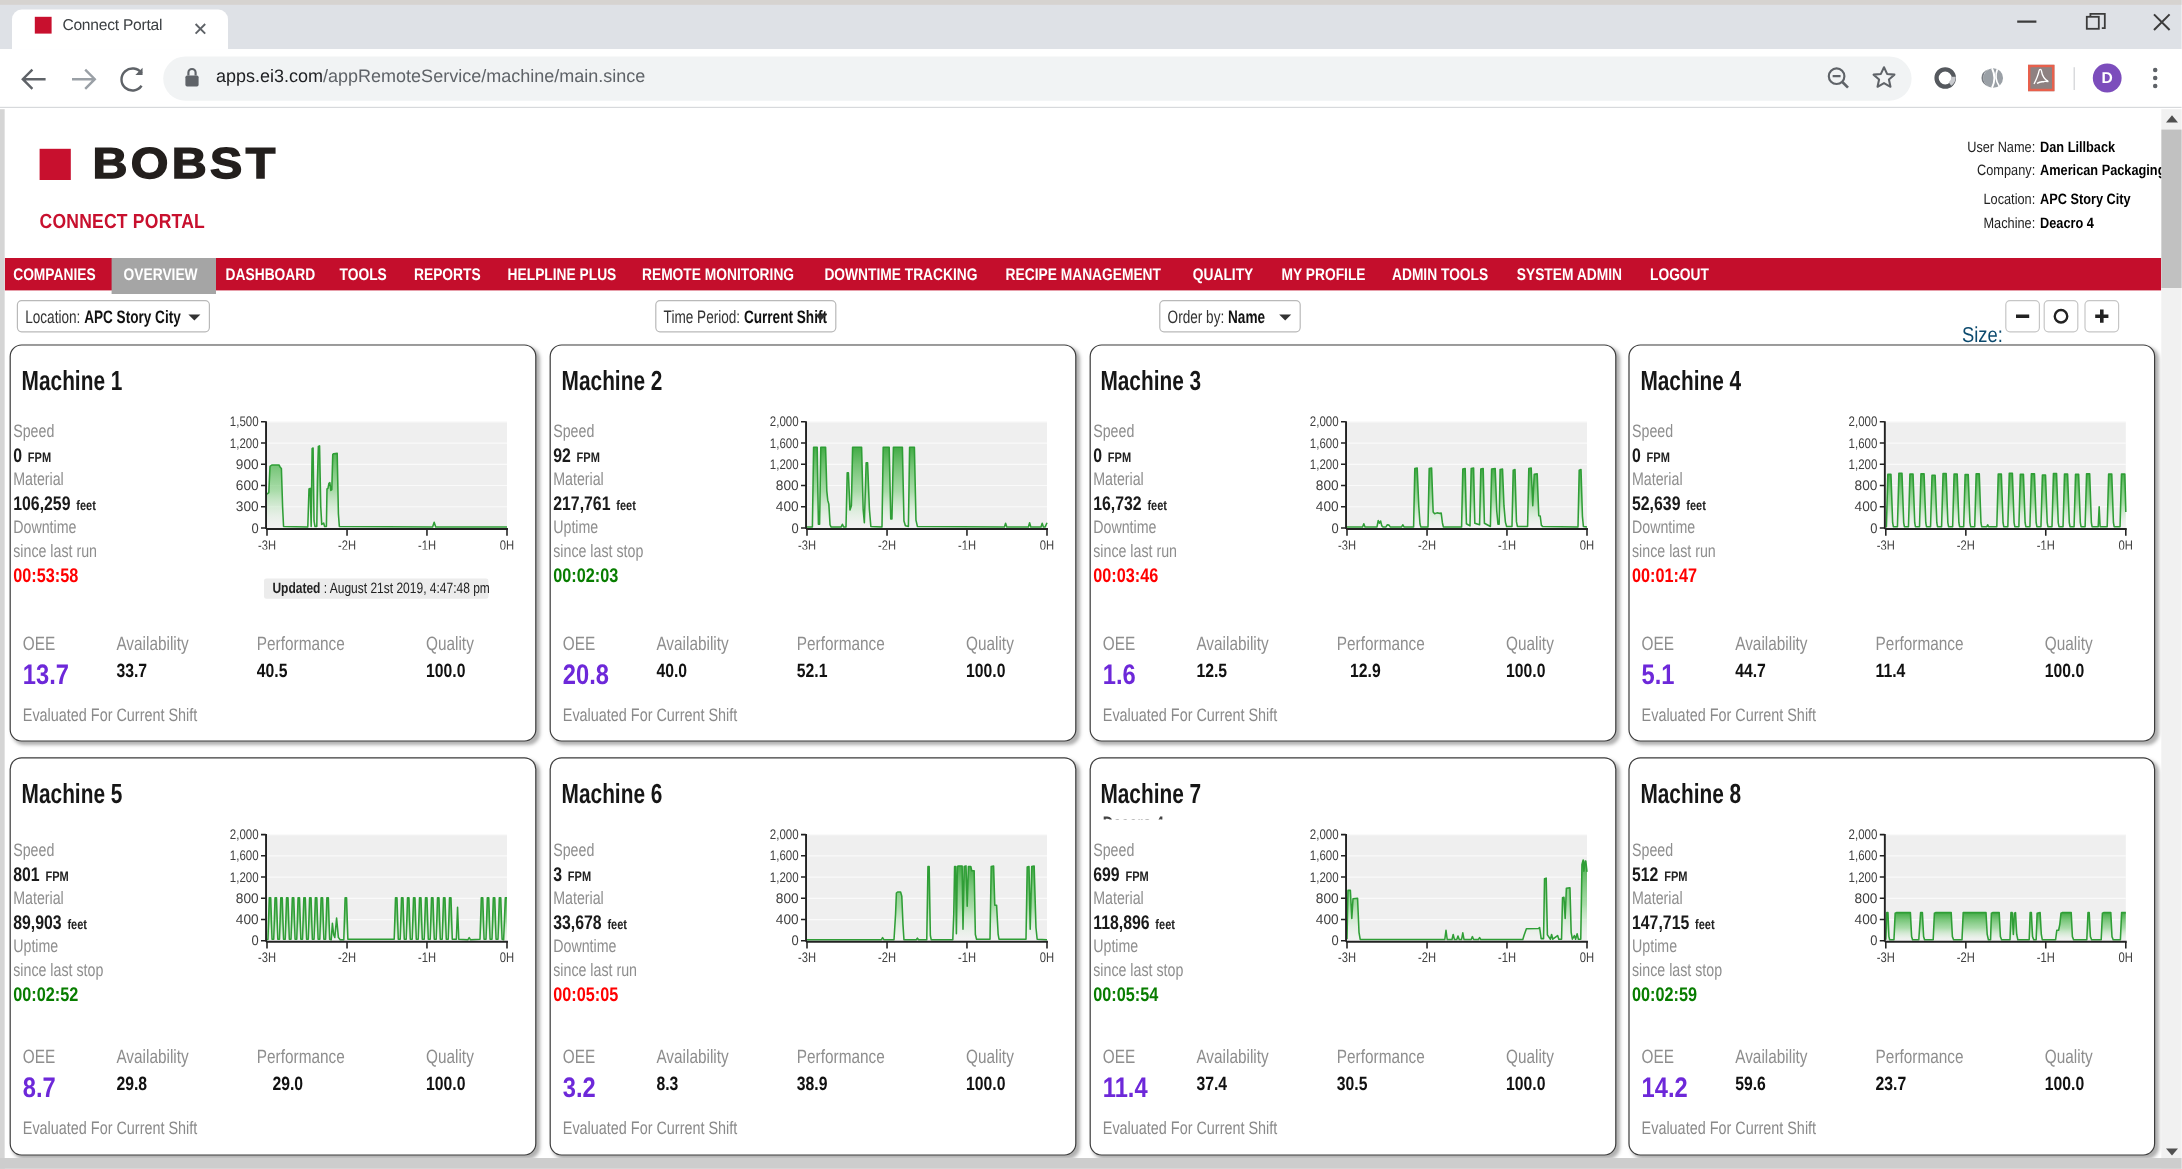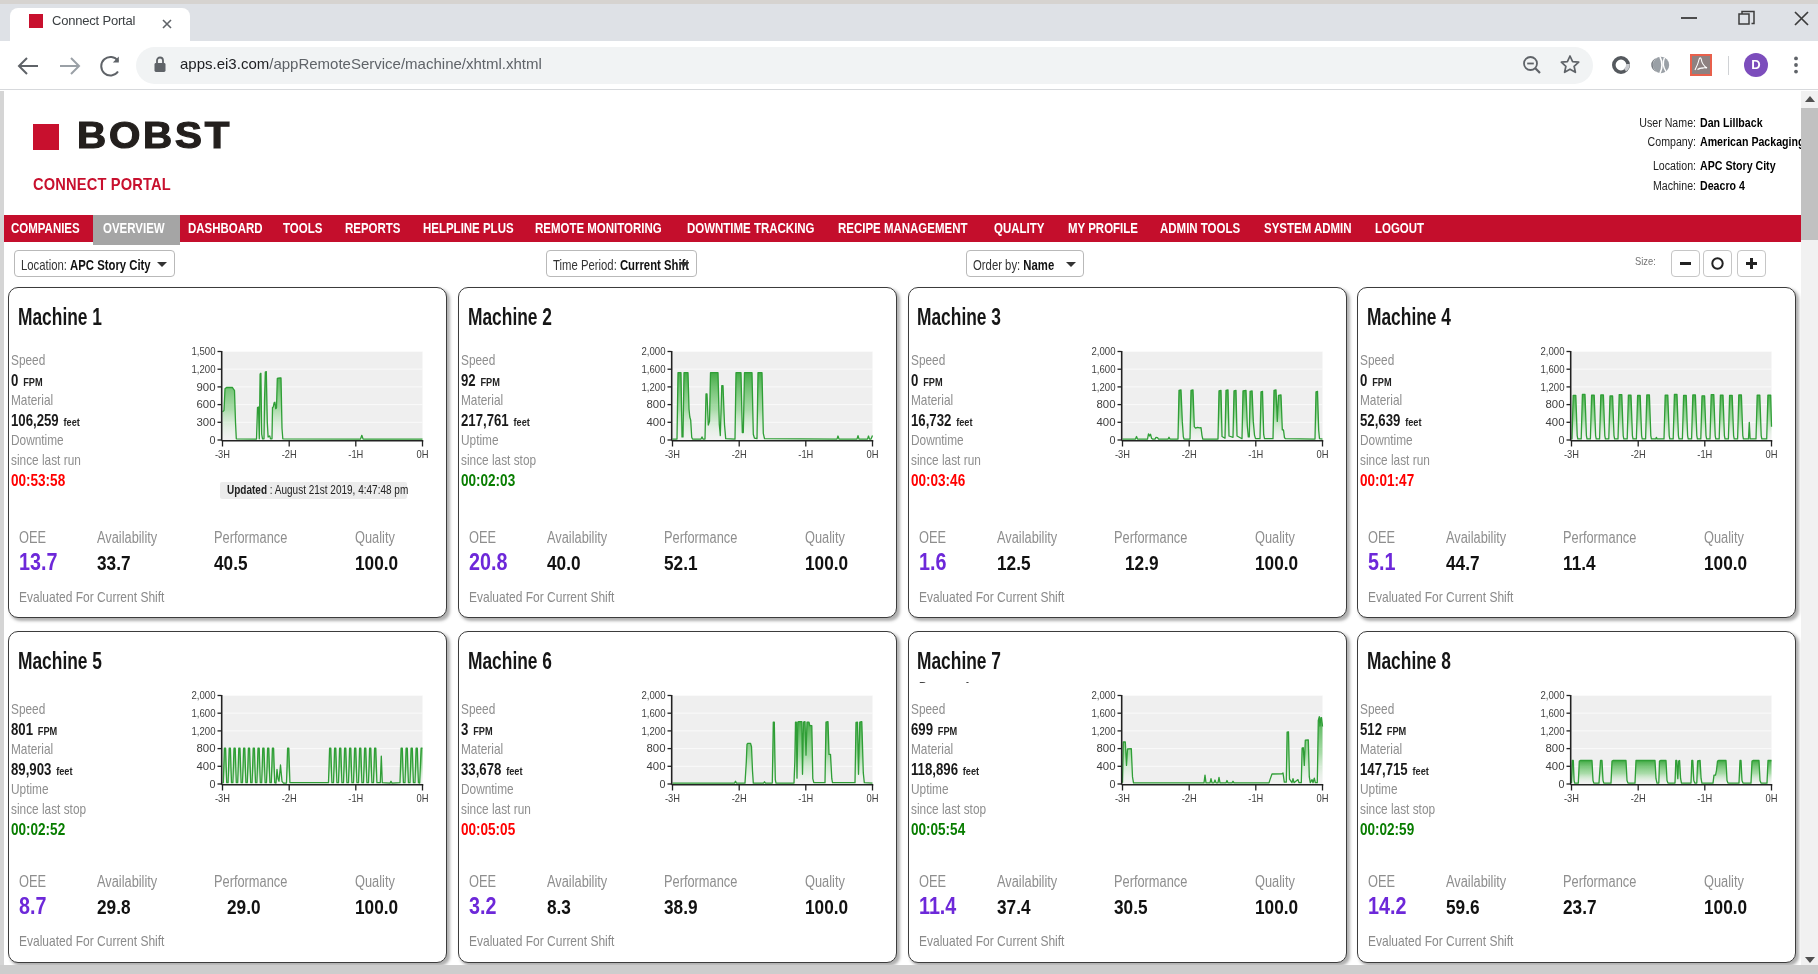--- a/index.html
+++ b/index.html
@@ -64,21 +64,21 @@
 .tgrn{color:#087d00}
 .chwrap{position:absolute;left:165px;top:55px;width:265px;height:115px}
 .axt{font-size:11.5px;fill:#3f3f3f;font-family:"Liberation Sans",sans-serif}
 .tip{position:absolute;left:211px;top:194px;width:187px;height:17px;background:#ececec;
   border-radius:2px;font-size:12.5px;color:#222;line-height:17px;white-space:nowrap}
 .tip span{display:inline-block;margin-left:7px;transform:scaleX(0.8);transform-origin:0 0}
 .oeelab{position:absolute;top:241px;font-size:16px;color:#8e8e8e;white-space:nowrap}
 .oeelab span{display:inline-block;transform:scaleX(0.8);transform-origin:0 0}
 .oeebig{position:absolute;left:10px;top:261px;font-size:23.5px;font-weight:bold;color:#6d28d9}
 .oeebig span{display:inline-block;transform:scaleX(0.84);transform-origin:0 0}
-.oeeval{position:absolute;top:263.5px;font-size:21px;font-weight:bold;color:#111}
+.oeeval{position:absolute;top:263.5px;font-size:16px;font-weight:bold;color:#111}
 .oeeval span{display:inline-block;transform:scaleX(0.82);transform-origin:0 0}
 .eval{position:absolute;left:10px;top:300px;font-size:15px;color:#8a8a8a;white-space:nowrap}
 .eval span{display:inline-block;transform:scaleX(0.8);transform-origin:0 0}
 
 #vsb{position:absolute;left:1801px;top:91px;width:17px;height:883px;background:#f1f1f1}
 #vsb .thumb{position:absolute;left:0;top:17px;width:17px;height:132px;background:#c1c1c1}
 #hsb{position:absolute;left:0;top:965px;width:1818px;height:9px;background:#cdcdcd}
 .sarrow{position:absolute;width:0;height:0;border-left:5px solid transparent;
   border-right:5px solid transparent}
 </style></head>
@@ -105,21 +105,21 @@
  <path d="M46 13 H65 M57 5 L65 13 L57 21" stroke="#9aa0a6" stroke-width="2" fill="none"></path>
  <path d="M104 8 A 9.2 9.2 0 1 0 104 18.5" stroke="#5f6368" stroke-width="2" fill="none"></path>
  <path d="M104.8 3.5 v6 h-6 z" fill="#5f6368"></path>
 </svg>
 <div id="urlbar"></div>
 
 <svg class="abs" style="left:152px;top:55px" width="16" height="20" viewBox="0 0 16 20">
  <rect x="2.5" y="8" width="11" height="9" rx="1.4" fill="#5f6368"></rect>
  <path d="M5 8 V5.5 a3 3 0 0 1 6 0 V8" stroke="#5f6368" stroke-width="1.8" fill="none"></path>
 </svg>
-<div id="urltext">apps.ei3.com<span class="path">/appRemoteService/machine/xhtml.xhtml</span></div>
+<div id="urltext">apps.ei3.com<span class="path">/appRemoteService/machine/main.since</span></div>
 
 <svg class="abs" style="left:1520px;top:53px" width="66" height="24" viewBox="0 0 66 24">
  <circle cx="10.5" cy="10.5" r="6.5" stroke="#5f6368" stroke-width="1.8" fill="none"></circle>
  <line x1="7.2" y1="10.5" x2="13.8" y2="10.5" stroke="#5f6368" stroke-width="1.8"></line>
  <line x1="15.3" y1="15.3" x2="20" y2="20" stroke="#5f6368" stroke-width="2.2"></line>
  <path d="M50 3 l2.6 5.6 6.1 .6 -4.6 4.1 1.3 6 -5.4 -3.1 -5.4 3.1 1.3 -6 -4.6 -4.1 6.1 -.6 z" stroke="#5f6368" stroke-width="1.7" fill="none" stroke-linejoin="round"></path>
 </svg>
 
 <svg class="abs" style="left:1610px;top:54px" width="62" height="22" viewBox="0 0 62 22">
  <circle cx="11" cy="11" r="7.2" stroke="#55595e" stroke-width="3.6" fill="none"></circle>
@@ -182,21 +182,21 @@
       <span class="caret" style="position:absolute;right:7px;top:11px"></span>
 </div>
 <div class="fbtn" style="left:542px;top:159px;width:151px">
  <span class="inner">Time Period: <b>Current Shift</b></span>
       <span class="caret" style="position:absolute;right:7px;top:11px"></span>
 </div>
 <div class="fbtn" style="left:962px;top:159px;width:118px">
  <span class="inner">Order by: <b>Name</b></span>
       <span class="caret" style="position:absolute;right:7px;top:11px"></span>
 </div>
-<div class="abs" style="left:1631px;top:164px;font-size:11px;color:#737373"><span style="display:inline-block;transform:scaleX(0.85);transform-origin:0 0">Size:</span></div>
+<div class="abs" style="left:1631px;top:178px;font-size:18px;color:#0c4a6e"><span style="display:inline-block;transform:scaleX(0.85);transform-origin:0 0">Size:</span></div>
 <div class="szbtn" style="left:1667px"><svg width="27" height="25">
         <line x1="8" y1="12.5" x2="19" y2="12.5" stroke="#222" stroke-width="3"></line>
       </svg></div>
 <div class="szbtn" style="left:1699px"><svg width="27" height="25">
         <circle cx="13.5" cy="12.5" r="5.2" stroke="#222" stroke-width="2" fill="none"></circle>
       </svg></div>
 <div class="szbtn" style="left:1733px"><svg width="27" height="25">
         <line x1="8" y1="12.5" x2="19" y2="12.5" stroke="#222" stroke-width="3"></line>
         <line x1="13.5" y1="7" x2="13.5" y2="18" stroke="#222" stroke-width="3"></line>
       </svg></div>

